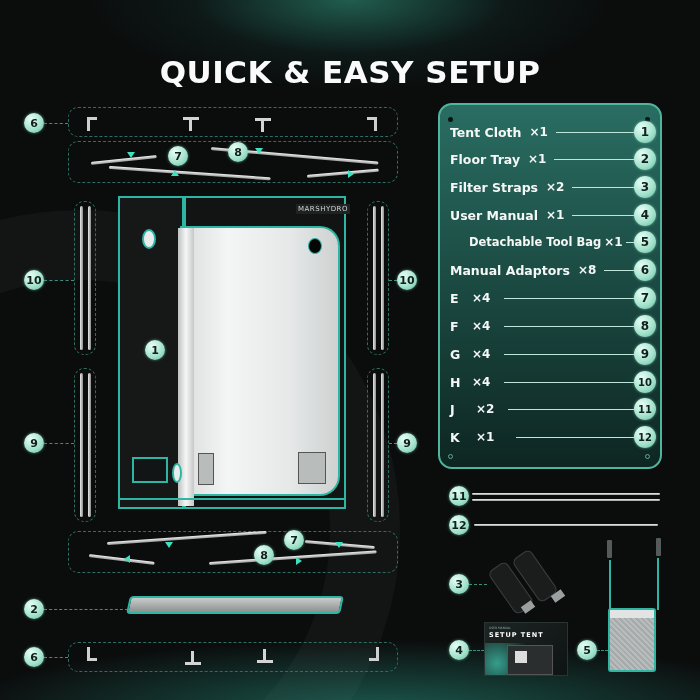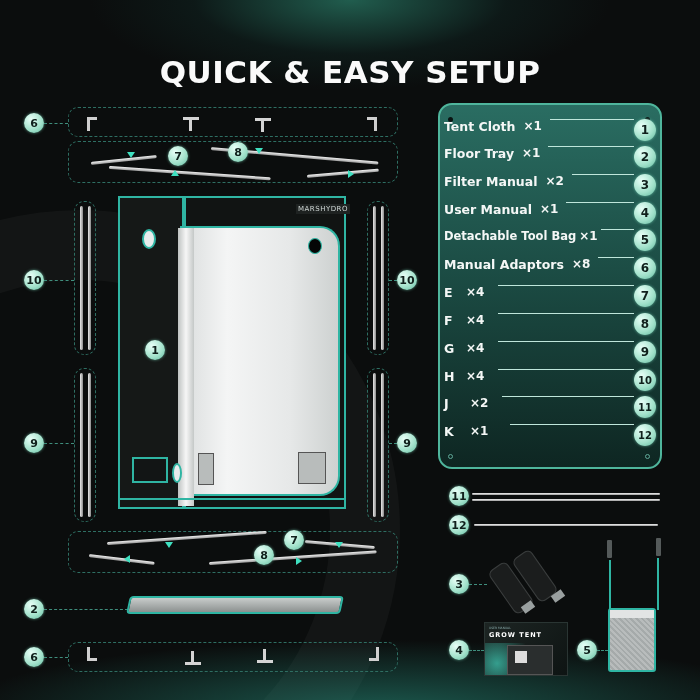--- a/index.html
+++ b/index.html
@@ -43,21 +43,21 @@
   .vent-dark { position: absolute; width: 14px; height: 16px; border-radius: 50%; background: #050606; border: 1px solid #2fb5a3; }
   .tent-window { position: absolute; left: 132px; top: 457px; width: 36px; height: 26px; border: 2px solid #2fb5a3; background: #121515; }
   .tent-flap { position: absolute; width: 16px; height: 32px; background: #b8bcbb; border: 1px solid #555; }
   .tent-base { position: absolute; left: 118px; top: 498px; width: 228px; height: 11px; border-top: 2px solid #2fb5a3; }
 
   
   .panel { position: absolute; left: 438px; top: 103px; width: 224px; height: 366px; border-radius: 14px;
     background: linear-gradient(180deg, #2a6d62 0%, #1c4d45 45%, #0e2622 100%); border: 2px solid #4fb59c; }
   .panel .hole { position: absolute; width: 5px; height: 5px; border-radius: 50%; background: #0a1412; }
   .panel .hole.ring { background: none; border: 1px solid #5fa998; }
-  .pl-row { position: absolute; left: 4px; right: 4px; height: 26px; display: flex; }
+  .pl-row { position: absolute; left: 10px; right: 4px; height: 26px; display: flex; align-items: center; }
   .pl-name { font-weight: bold; font-size: 12.5px; color: #f4f7f6; white-space: nowrap; }
   .pl-qty { font-weight: bold; font-size: 12px; color: #f4f7f6; margin-left: 8px; white-space: nowrap; }
   .pl-line { flex: 1; height: 1px; background: #bfe6db; margin: 0 0 0 8px; }
   .pl-row .badge { position: static; width: 22px; height: 22px; flex: 0 0 22px; font-size: 12px; }
 
   
   .tray { position: absolute; left: 128px; top: 596px; width: 214px; height: 18px; background: linear-gradient(#c8cccb,#8c9190);
     border: 2px solid #2fb5a3; border-radius: 4px; transform: skewX(-12deg); }
   .strap { position: absolute; width: 22px; height: 52px; background: #1b1d1d; border: 1px solid #3a3d3d; border-radius: 6px; transform: rotate(-35deg); }
   .strap-buckle { position: absolute; width: 12px; height: 8px; background: #9aa0a0; }
@@ -182,32 +182,32 @@
     <span class="pl-line"></span>
     <span class="badge">1</span>
   </div>
   <div class="pl-row" style="top:41px;">
     <span class="pl-name">Floor Tray</span>
     <span class="pl-qty">×1</span>
     <span class="pl-line"></span>
     <span class="badge">2</span>
   </div>
   <div class="pl-row" style="top:69px;">
-    <span class="pl-name">Filter Manual</span>
+    <span class="pl-name">Filter Straps</span>
     <span class="pl-qty">×2</span>
     <span class="pl-line"></span>
     <span class="badge">3</span>
   </div>
   <div class="pl-row" style="top:97px;">
     <span class="pl-name">User Manual</span>
     <span class="pl-qty">×1</span>
     <span class="pl-line"></span>
     <span class="badge">4</span>
   </div>
-  <div class="pl-row" style="top:124px;">
+  <div class="pl-row" style="top:124px;margin-left:19px;">
     <span class="pl-name" style="font-size:11.5px;">Detachable Tool Bag</span>
     <span class="pl-qty" style="margin-left:3px;">×1</span>
     <span class="pl-line" style="margin-left:3px;"></span>
     <span class="badge">5</span>
   </div>
   <div class="pl-row" style="top:152px;">
     <span class="pl-name">Manual Adaptors</span>
     <span class="pl-qty">×8</span>
     <span class="pl-line"></span>
     <span class="badge">6</span>
@@ -264,21 +264,21 @@
 <div class="strap-buckle" style="left:522px;top:603px;transform:rotate(-35deg);"></div>
 <div class="strap-buckle" style="left:552px;top:592px;transform:rotate(-35deg);"></div>
 
 <div class="badge" style="left:449px;top:640px;">4</div>
 <div class="lead" style="left:469px;top:650px;width:15px;"></div>
 <div class="manual">
   <div class="glow"></div>
   <div class="mini-tent"></div>
   <div class="mini-door"></div>
   <div class="manual-sub">USER MANUAL</div>
-  <div class="manual-label">GROW TENT</div>
+  <div class="manual-label">SETUP TENT</div>
 </div>
 
 <div class="badge" style="left:577px;top:640px;">5</div>
 <div class="lead" style="left:597px;top:650px;width:11px;"></div>
 <div class="toolbag-tab" style="left:607px;top:540px;"></div>
 <div class="toolbag-tab" style="left:656px;top:538px;"></div>
 <div class="toolbag-strap" style="left:609px;top:560px;height:50px;"></div>
 <div class="toolbag-strap" style="left:657px;top:558px;height:52px;"></div>
 <div class="toolbag"></div>
 <div class="toolbag-top"></div>

